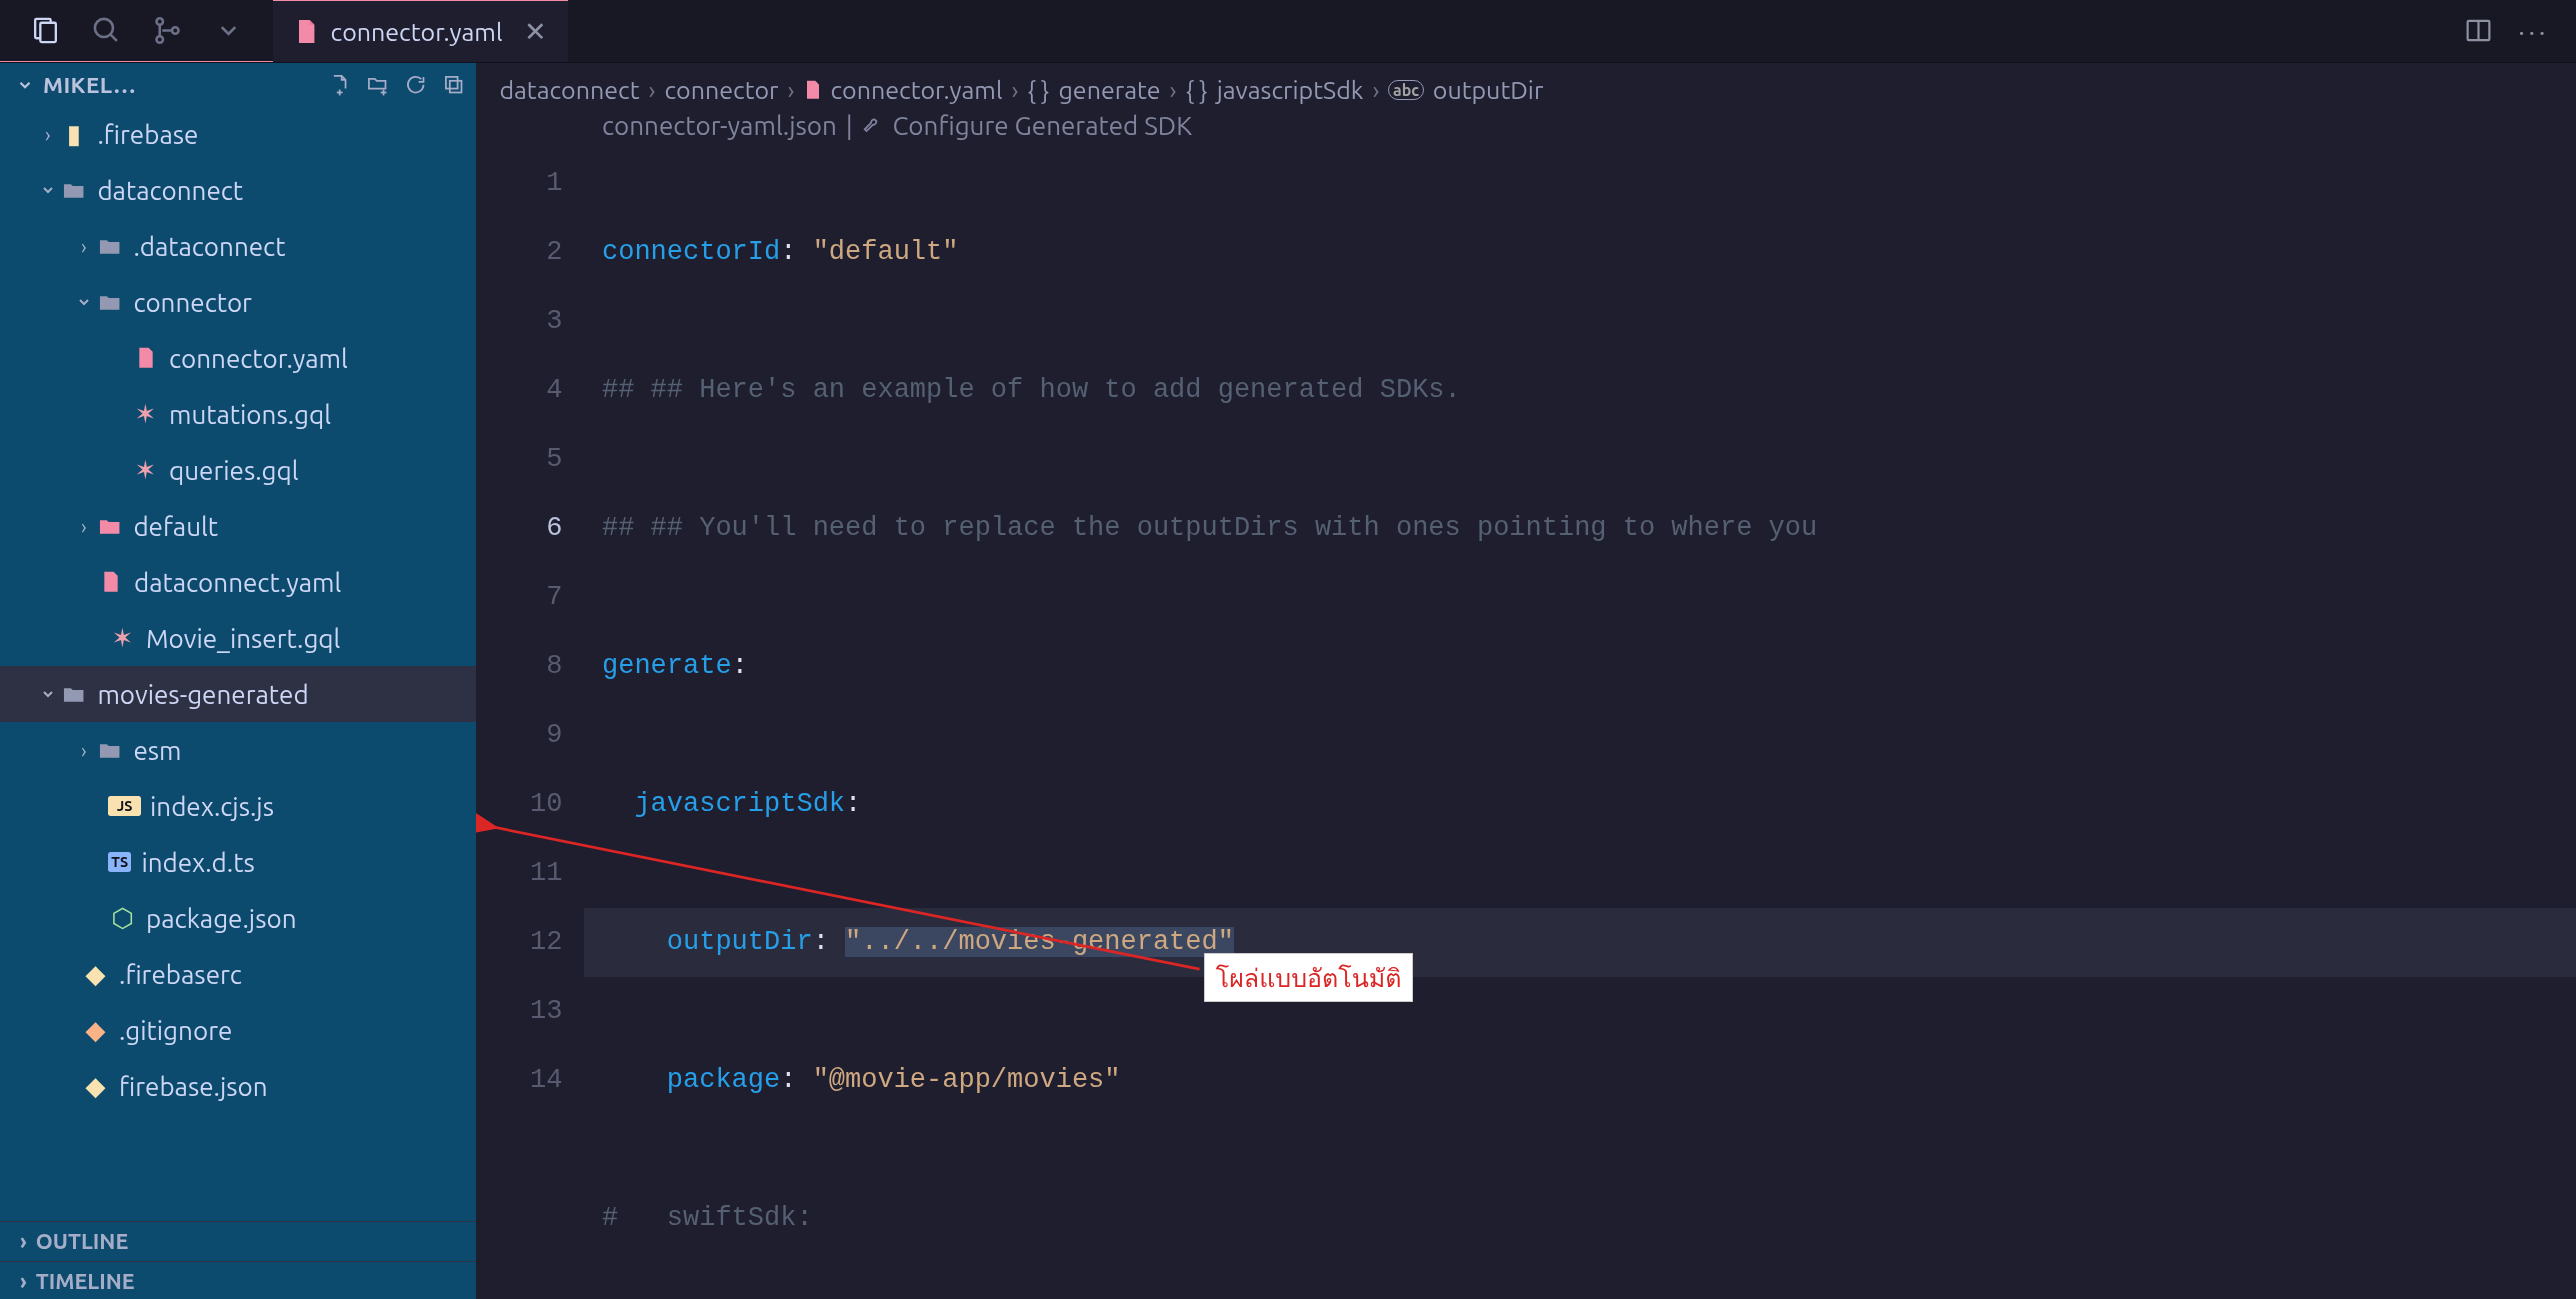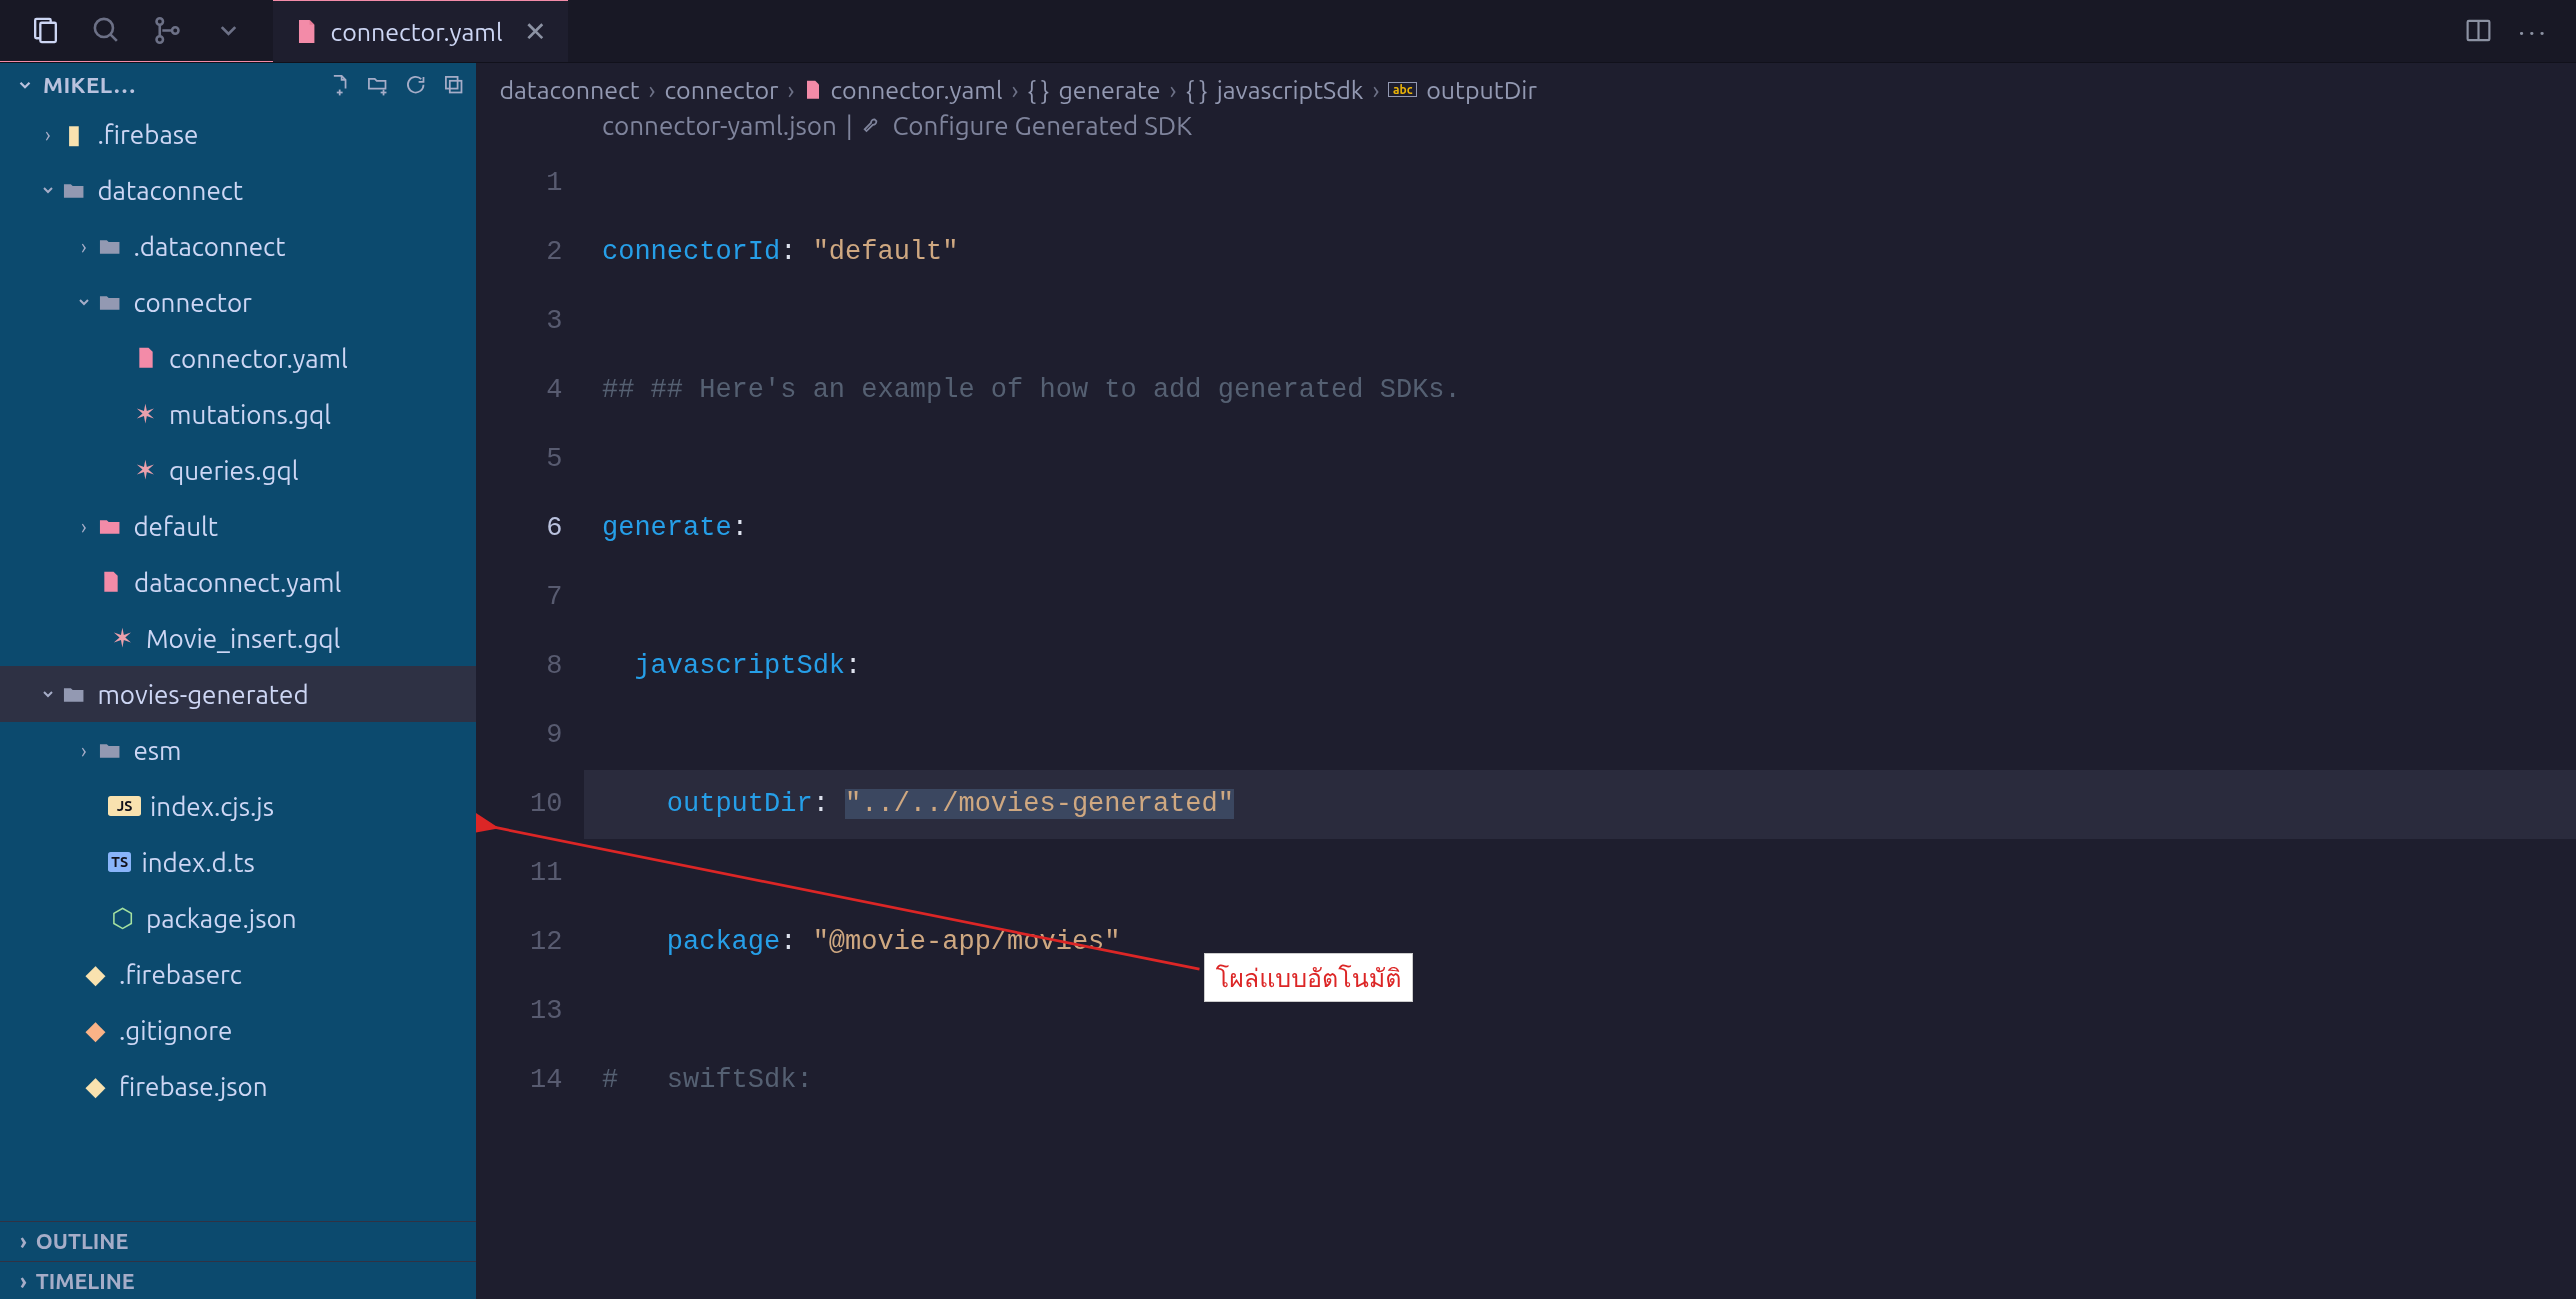--- a/index.html
+++ b/index.html
@@ -98,21 +98,21 @@
   font-size: 25px;
   color: #9399b2;
   display: flex;
   align-items: center;
   gap: 9px;
   flex-wrap: wrap;
 }
 .breadcrumb .sep { color: #6c7086; }
 .breadcrumb .bc-icon { color: #f38ba8; display:inline-flex; }
 .breadcrumb .brace-icon { color: #9399b2; }
-.breadcrumb .abc-icon { color: #eab308; font-size:12px; border:1.3px solid #9399b2; border-radius:0; padding: 0 3.6px; font-weight:700; }
+.breadcrumb .abc-icon { color: #a3a3a3; font-size:16px; border:1.3px solid #9399b2; border-radius:10px; padding: 0 3.6px; font-weight:700; }
 .codelens {
   padding: 3.6px 0 9px 126px;
   font-size: 26px;
   color: #7f849c;
   display:flex; align-items:center; gap:9px;
 }
 .codelens .wrench { display:inline-flex; }
 .code-view { flex:1; display:flex; font-family: Menlo, Consolas, "Liberation Mono", monospace; font-size:27px; line-height:69px; overflow:hidden;}
 .gutter { text-align: right; color: #585b70; user-select:none; width: 108px; padding-right: 21.6px;}
 .gutter .ln { height: 69px; }
@@ -409,20 +409,21 @@
         <div class="ln">9</div>
         <div class="ln">10</div>
         <div class="ln">11</div>
         <div class="ln">12</div>
         <div class="ln">13</div>
         <div class="ln">14</div>
       </div>
       <div class="code-lines">
 <div class="code-line"><span class="tok-key">connectorId</span><span class="tok-punc">:</span> <span class="tok-str">"default"</span></div>
 <div class="code-line"><span class="tok-cmt">## ## Here's an example of how to add generated SDKs.</span></div>
+<div class="code-line"><span class="tok-cmt">## ## You'll need to replace the outputDirs with ones pointing to where you</span></div>
 <div class="code-line"><span class="tok-key">generate</span><span class="tok-punc">:</span></div>
 <div class="code-line">  <span class="tok-key">javascriptSdk</span><span class="tok-punc">:</span></div>
 <div class="code-line highlight">    <span class="tok-key">outputDir</span><span class="tok-punc">:</span> <span class="tok-str hl-span">"../../movies-generated"</span></div>
 <div class="code-line">    <span class="tok-key">package</span><span class="tok-punc">:</span> <span class="tok-str">"@movie-app/movies"</span></div>
 <div class="code-line"><span class="tok-cmt">#   swiftSdk:</span></div>
 
 
 
 
 

